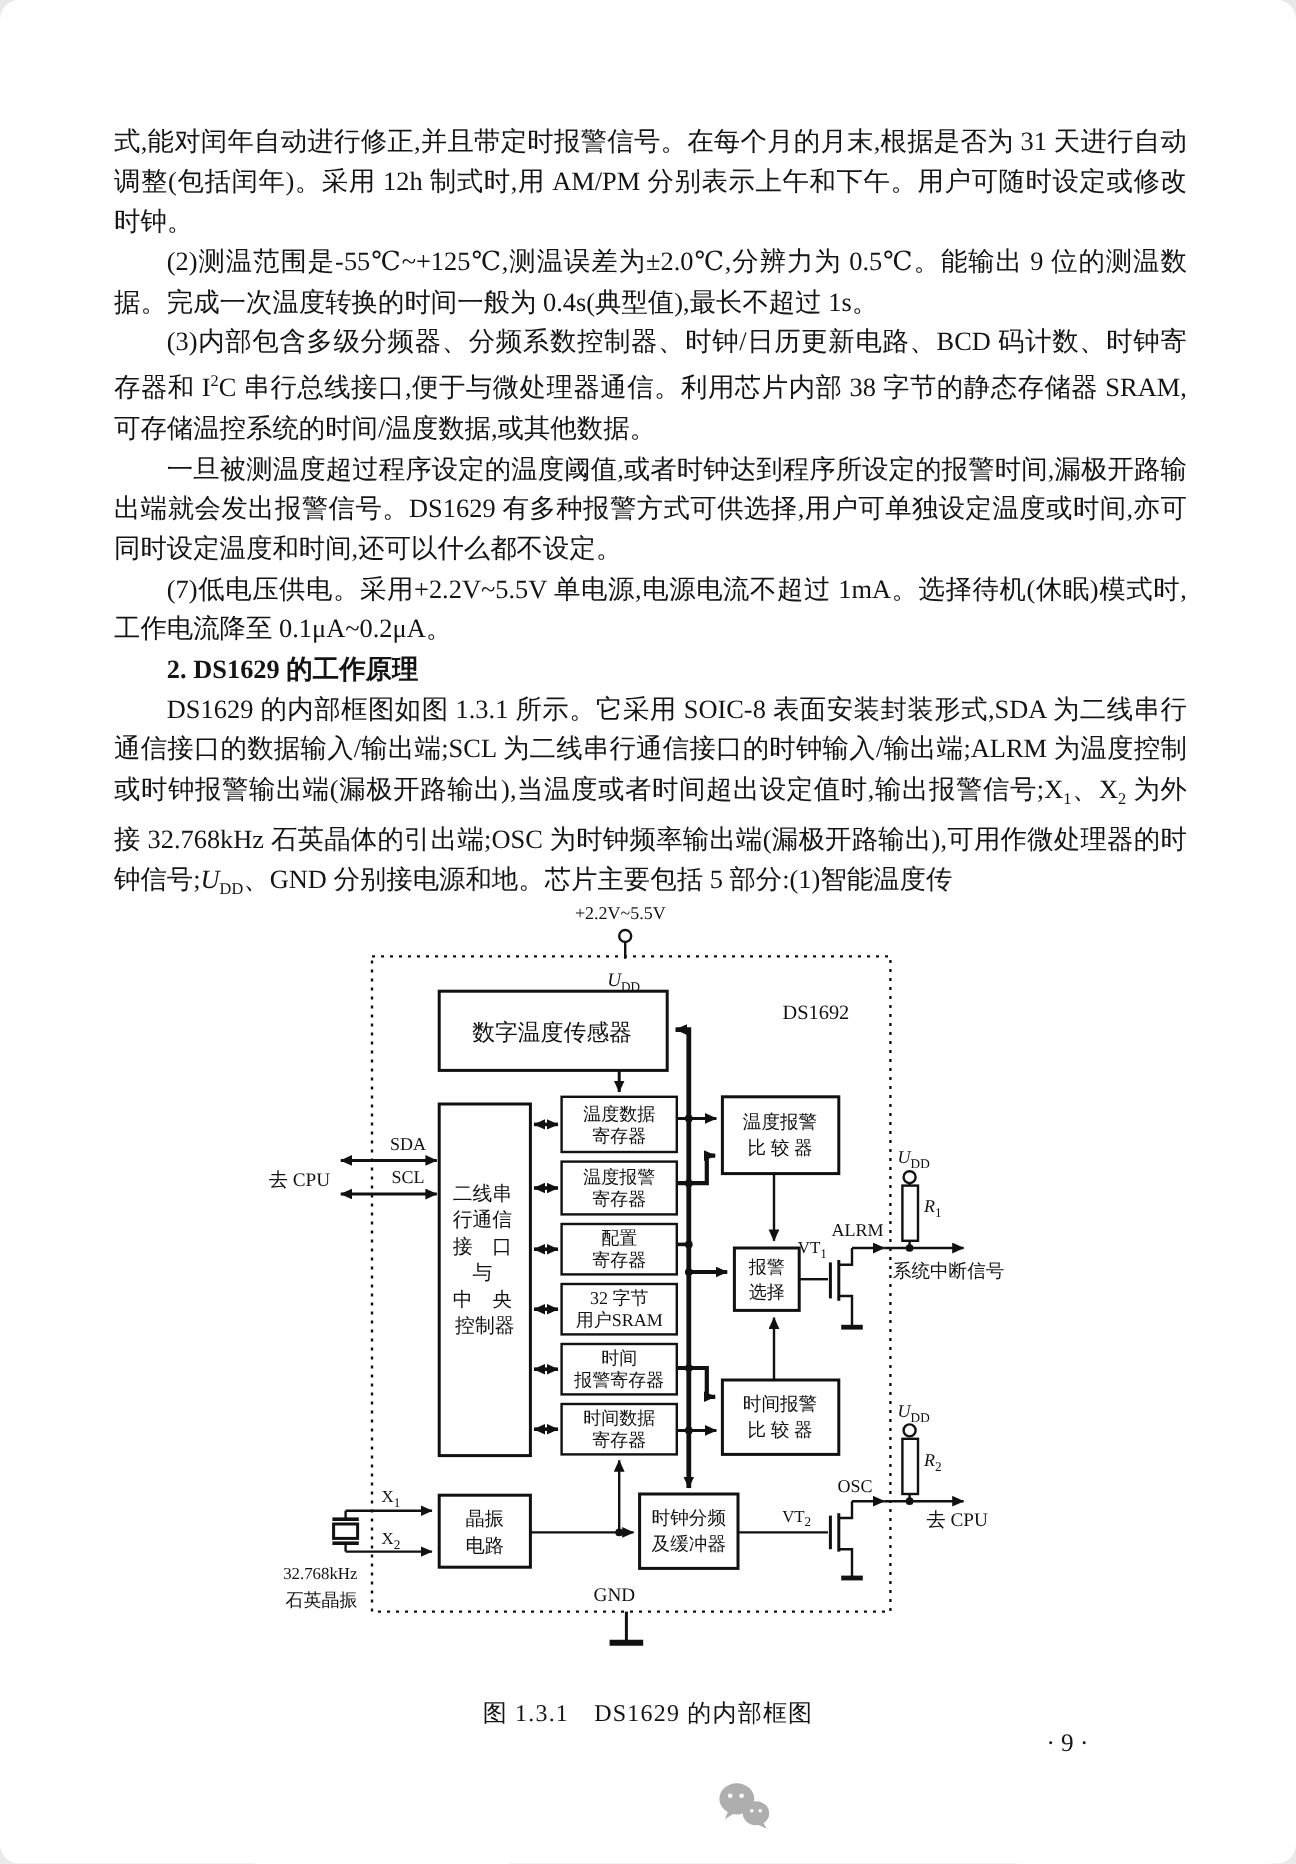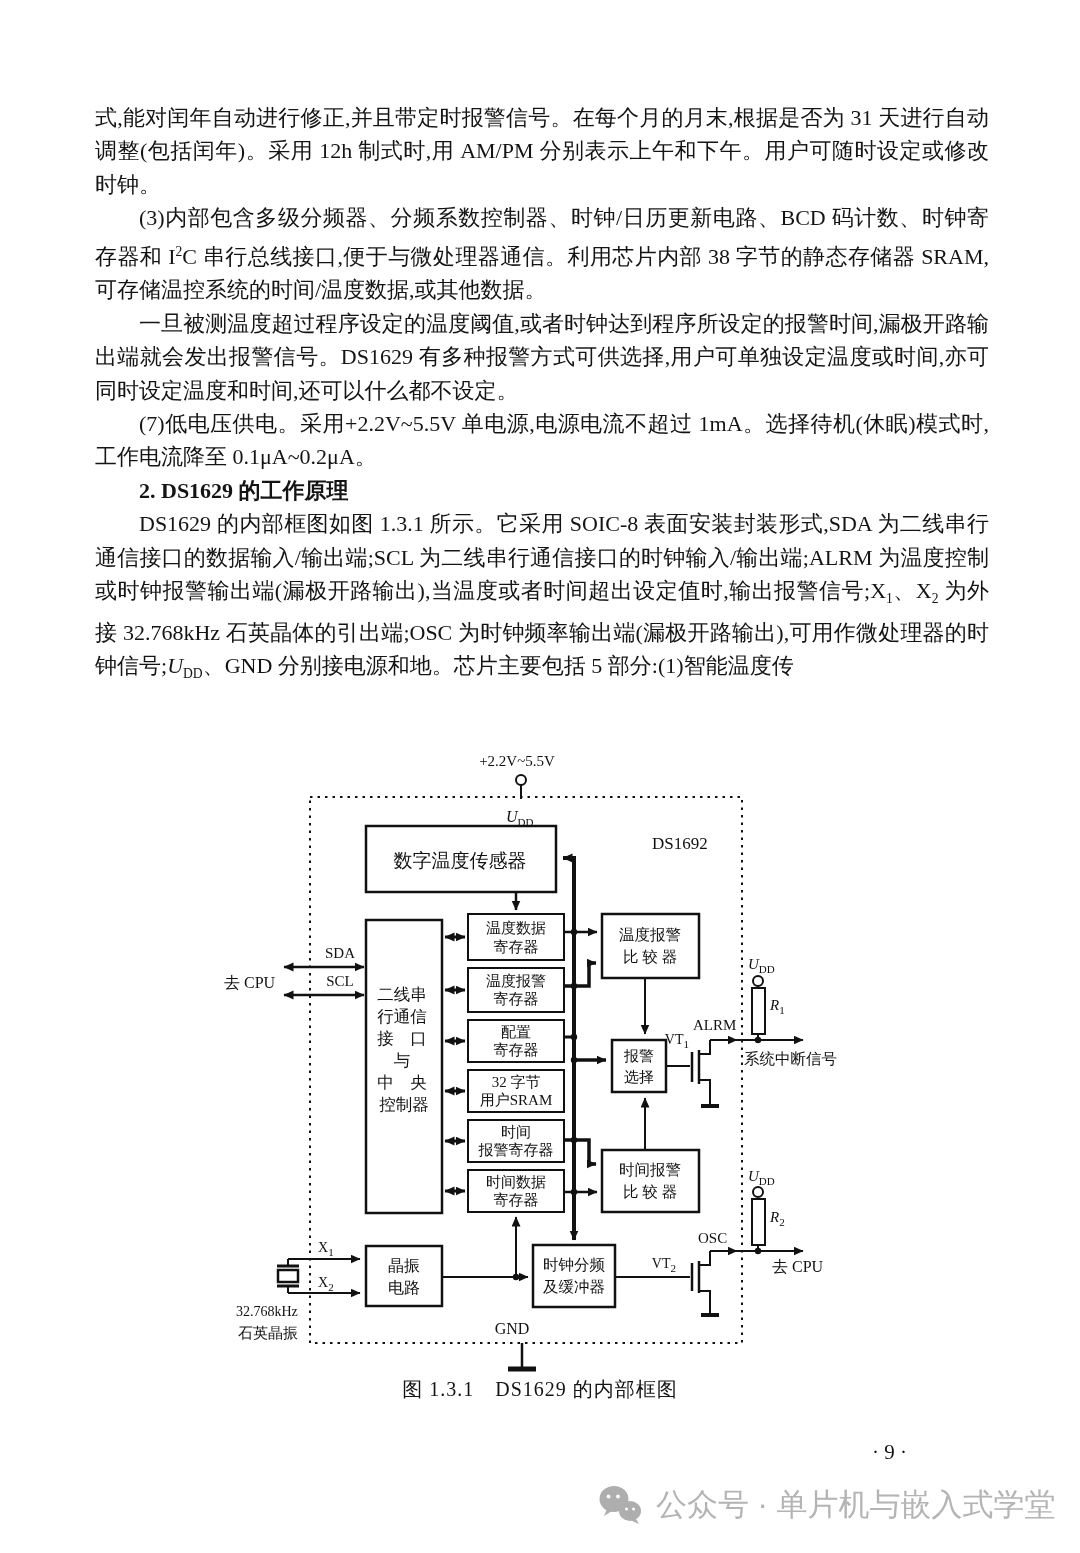--- a/index.html
+++ b/index.html
@@ -1,39 +1,40 @@
 <!DOCTYPE html>
 <html><head>
 <meta charset="utf-8">
 <style>
   html,body { margin:0; padding:0; background:#e8e8e8; }
   .page { position:relative; width:1080px; height:1553px; background:#ffffff;
-          font-family:"Liberation Serif","DejaVu Serif",serif; color:#141414; overflow:hidden; margin:0 auto; }
+          font-family:"Liberation Serif","DejaVu Serif",serif; color:#141414; overflow:hidden; margin:0 auto;border-radius:16px; }
   .text-block { position:absolute; left:95px; top:101px; width:894px;
                 font-size:22px; line-height:33.4px; text-align:justify; }
   .text-block p { margin:0; }
   p.indent { text-indent:2em; }
   p.heading { font-weight:bold; font-family:Liberation Serif, serif; }
   .text-block sub, .text-block sup { font-size:0.62em; }
   .diagram { position:absolute; left:220px; top:745px; width:660px; height:660px; }
   .diagram text { font-family:"Liberation Serif","DejaVu Serif",serif; fill:#111; }
   .svgsub { font-size:11px; }
-  .caption { position:absolute; top:1376px; left:0; width:1080px; text-align:center;
+  .caption { position:absolute; top:1414px; left:0; width:1080px; text-align:center;
              font-size:20px; letter-spacing:1px; }
   .pagenum { position:absolute; left:872px; top:1440px; font-size:21px; }
   .watermark { position:absolute; left:597px; top:1484px; display:flex; align-items:center; gap:13px;
                color:#b4b4b4; font-family:"Liberation Sans","DejaVu Sans",sans-serif; font-size:31px; }
 </style>
 </head>
 <body>
 
 <div class="page">
 
   <div class="text-block">
     <p><span>式,能对闰年自动进行修正,并且带定时报警信号。在每个月的月末,根据是否为 31 天进行自动调整(包括闰年)。采用 12h 制式时,用 AM/PM 分别表示上午和下午。用户可随时设定或修改时钟。</span></p>
+    <p class="indent"><span>(2)测温范围是-55℃~+125℃,测温误差为±2.0℃,分辨力为 0.5℃。能输出 9 位的测温数据。完成一次温度转换的时间一般为 0.4s(典型值),最长不超过 1s。</span></p>
     <p class="indent"><span>(3)内部包含多级分频器、分频系数控制器、时钟/日历更新电路、BCD 码计数、时钟寄存器和 I</span><sup>2</sup><span>C 串行总线接口,便于与微处理器通信。利用芯片内部 38 字节的静态存储器 SRAM,可存储温控系统的时间/温度数据,或其他数据。</span></p>
     <p class="indent"><span>一旦被测温度超过程序设定的温度阈值,或者时钟达到程序所设定的报警时间,漏极开路输出端就会发出报警信号。DS1629 有多种报警方式可供选择,用户可单独设定温度或时间,亦可同时设定温度和时间,还可以什么都不设定。</span></p>
     <p class="indent"><span>(7)低电压供电。采用+2.2V~5.5V 单电源,电源电流不超过 1mA。选择待机(休眠)模式时,工作电流降至 0.1μA~0.2μA。</span></p>
     <p class="indent heading"><span>2. DS1629 的工作原理</span></p>
     <p class="indent"><span>DS1629 的内部框图如图 1.3.1 所示。它采用 SOIC-8 表面安装封装形式,SDA 为二线串行通信接口的数据输入/输出端;SCL 为二线串行通信接口的时钟输入/输出端;ALRM 为温度控制或时钟报警输出端(漏极开路输出),当温度或者时间超出设定值时,输出报警信号;X</span><sub>1</sub><span>、X</span><sub>2</sub><span> 为外接 32.768kHz 石英晶体的引出端;OSC 为时钟频率输出端(漏极开路输出),可用作微处理器的时钟信号;</span><i>U</i><sub>DD</sub><span>、GND 分别接电源和地。芯片主要包括 5 部分:(1)智能温度传</span></p>
   </div>
 
   <svg class="diagram" viewBox="220 745 660 660" xmlns="http://www.w3.org/2000/svg">
     <defs>
       <marker id="ar" orient="auto-start-reverse" markerUnits="userSpaceOnUse" markerWidth="11" markerHeight="10" refX="9.5" refY="4.5">
@@ -219,16 +220,15 @@
     <svg width="46" height="42" viewBox="0 0 46 42">
       <ellipse cx="17" cy="15" rx="14.5" ry="13" fill="#aeaeae"></ellipse>
       <path d="M10,25 L7,32 L15,27 Z" fill="#aeaeae"></path>
       <circle cx="11.5" cy="12.5" r="1.9" fill="#ffffff"></circle>
       <circle cx="21" cy="12.5" r="1.9" fill="#ffffff"></circle>
       <ellipse cx="33" cy="27" rx="11" ry="10" fill="#aeaeae"></ellipse>
       <path d="M39,35 L42,40 L34,36.5 Z" fill="#aeaeae"></path>
       <circle cx="29.5" cy="25" r="1.5" fill="#ffffff"></circle>
       <circle cx="36.5" cy="25" r="1.5" fill="#ffffff"></circle>
     </svg>
-    <span>公众号 · 单片机与嵌入式学堂</span>
   </div>
 
 </div>
 
 </body></html>

